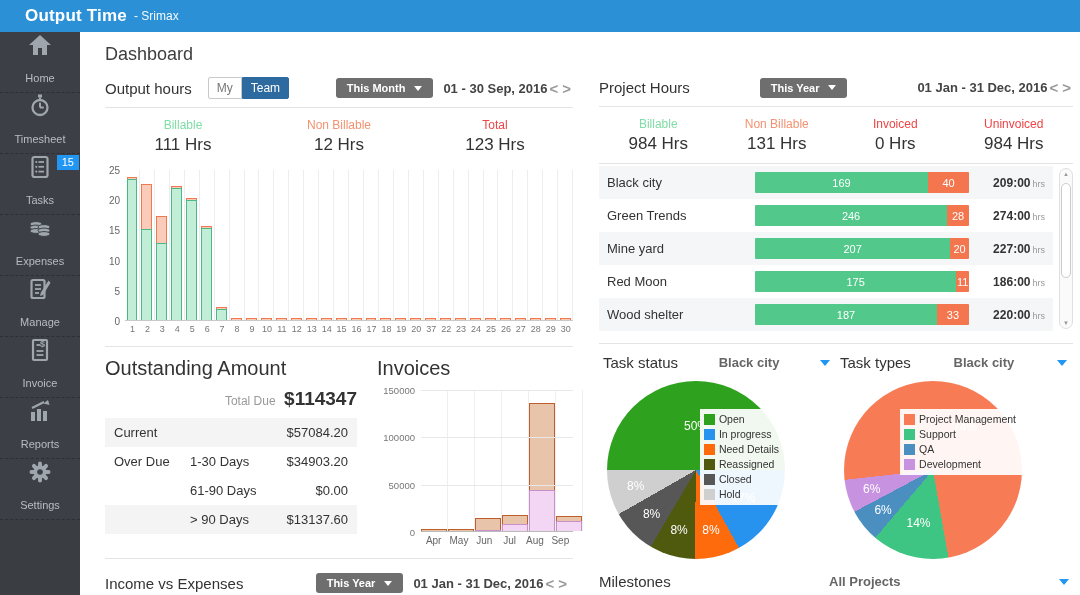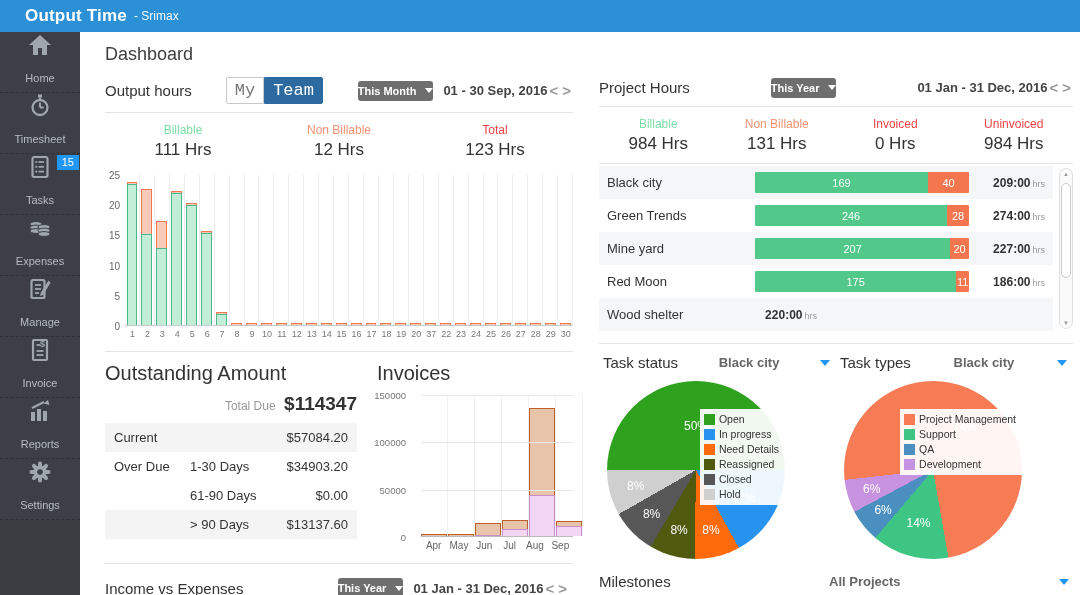--- a/index.html
+++ b/index.html
@@ -37,25 +37,25 @@
   
   .main { margin-left:80px; padding:42px 12px 0 25px; }
   .page-title { font-size:18px; color:#3e3e3e; font-weight:normal; margin:2px 0 12px; }
   .cols { display:flex; gap:26px; }
   .col-left { width:468px; flex:none; }
   .col-right { width:474px; flex:none; }
 
   .panel-head { display:flex; align-items:center; padding-bottom:8px; border-bottom:1px solid #e4e4e4; min-height:30px; }
   .panel-title { font-size:15px; color:#333; }
   .dropdown { background:#6e6e6e; color:#fff; font-size:11px; font-weight:bold;
-    padding:4px 0; border-radius:3px; display:flex; align-items:center; gap:9px; cursor:pointer; }
+    padding:4px 11px; border-radius:3px; display:flex; align-items:center; gap:9px; cursor:pointer; }
   .dd-caret { width:0;height:0;border-left:4px solid transparent;border-right:4px solid transparent;border-top:5px solid #fff; }
   .date-range { font-size:13px; color:#444; font-weight:bold; margin-left:10px; white-space:nowrap; }
   .nav-arrow { color:#999; font-size:15px; font-weight:bold; cursor:pointer; padding:0 2px; }
-  .toggle { display:flex; margin-left:34px; font-size:17px; cursor:pointer;font-family:Liberation Mono, monospace; }
+  .toggle { display:flex; margin-left:16px; font-size:12px; cursor:pointer; }
   .tg-my { background:#fff; color:#777; border:1px solid #c9c9c9; padding:3px 8px; border-radius:2px 0 0 2px; }
   .tg-team { background:#2d6a9f; color:#fff; border:1px solid #2d6a9f; padding:3px 8px; border-radius:0 2px 2px 0; }
   .ml-auto { margin-left:auto; }
 
   .stats-row { display:flex; padding:10px 0 9px; }
   .stat { flex:1; text-align:center; }
   .s-label { font-size:12px; }
   .s-value { font-size:17px; color:#333; margin-top:3px; }
   .c-bill { color:#7fdda6; } .c-nonbill { color:#f29270; } .c-muted { color:#ef4444; }
 
@@ -81,21 +81,21 @@
   .td-label { font-size:12px; color:#999; }
   .td-value { font-size:19px; color:#333; font-weight:bold; margin-left:4px; }
   .out-table { margin-top:8px; }
   .out-row { display:flex; align-items:center; height:29px; font-size:13px; color:#333; padding:0 9px; }
   .out-row.alt { background:#f4f4f4; }
   .o-group { width:76px; } .o-period { flex:1; } .o-amount { text-align:right; }
 
   .invoices { flex:1; margin-left:20px; }
   .inv-chart { display:flex; margin-top:10px; }
   .inv-y { width:44px; position:relative; height:142px; }
-  .inv-y span { position:absolute; right:15px; font-size:9.5px; color:#777; }
+  .inv-y span { position:absolute; right:6px; font-size:9.5px; color:#777; }
   .inv-plot { flex:1; position:relative; height:142px; border-bottom:1px solid #bbb; }
   .inv-grid { position:absolute; left:0; right:0; border-top:1px solid #e8e8e8; }
   .inv-cols { position:absolute; inset:0; display:flex; align-items:flex-end; }
   .inv-col { flex:1; height:100%; display:flex; align-items:flex-end; justify-content:center; border-right:1px solid #efefef; }
   .inv-bar { width:26px; display:flex; flex-direction:column-reverse; }
   .seg-p { background:#f3d6f4; border:1px solid #c98fcb; border-bottom:none; }
   .seg-b { background:rgba(214,150,100,.55); border:1.5px solid #bd5f2b; border-bottom:none; }
   .inv-x { display:flex; margin-left:44px; }
   .inv-xl { flex:1; text-align:center; font-size:10px; color:#666; padding-top:3px; }
 
@@ -633,20 +633,24 @@
           <div class="proj-row">
             <span class="proj-name">Red Moon</span>
             <div class="proj-bar">
               <div class="pb-g" style="width: 94.086%;">175</div>
               <div class="pb-o" style="width: 5.91398%;">11</div>
             </div>
             <span class="proj-total">186:00<span class="unit">hrs</span></span>
           </div>
           <div class="proj-row alt">
             <span class="proj-name">Wood shelter</span>
+            <div class="proj-bar">
+              <div class="pb-g" style="width: 85%;">187</div>
+              <div class="pb-o" style="width: 15%;">33</div>
+            </div>
             <span class="proj-total">220:00<span class="unit">hrs</span></span>
           </div>
           <div class="scrollbar">
           <div class="sb-arrow" style="top:2px;">▲</div>
           <div class="sb-thumb"></div>
           <div class="sb-arrow" style="bottom:2px;">▼</div>
         </div>
       </div>
 
       <div class="section-divider"></div>

